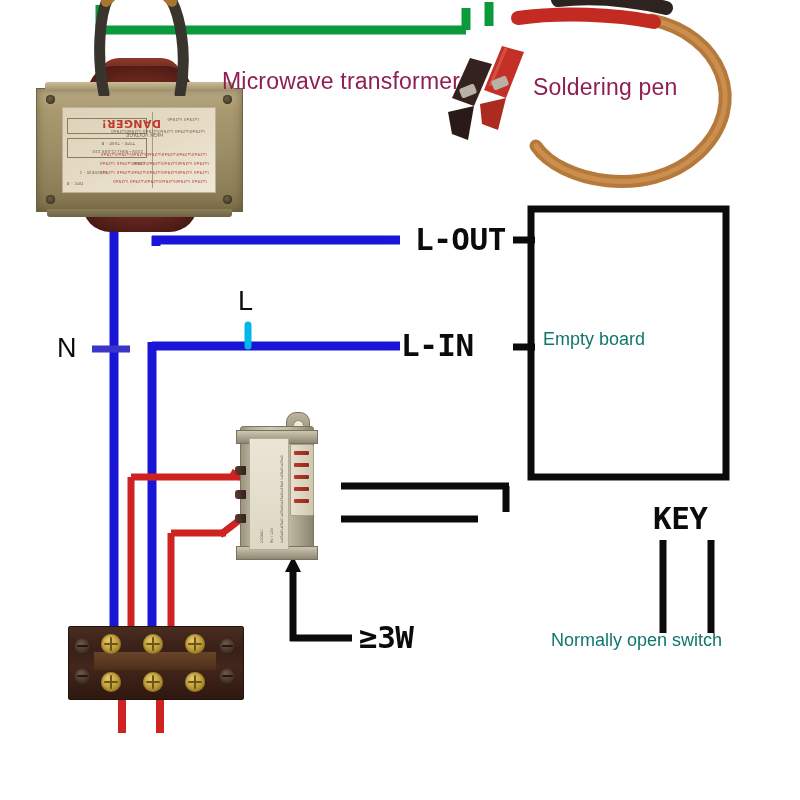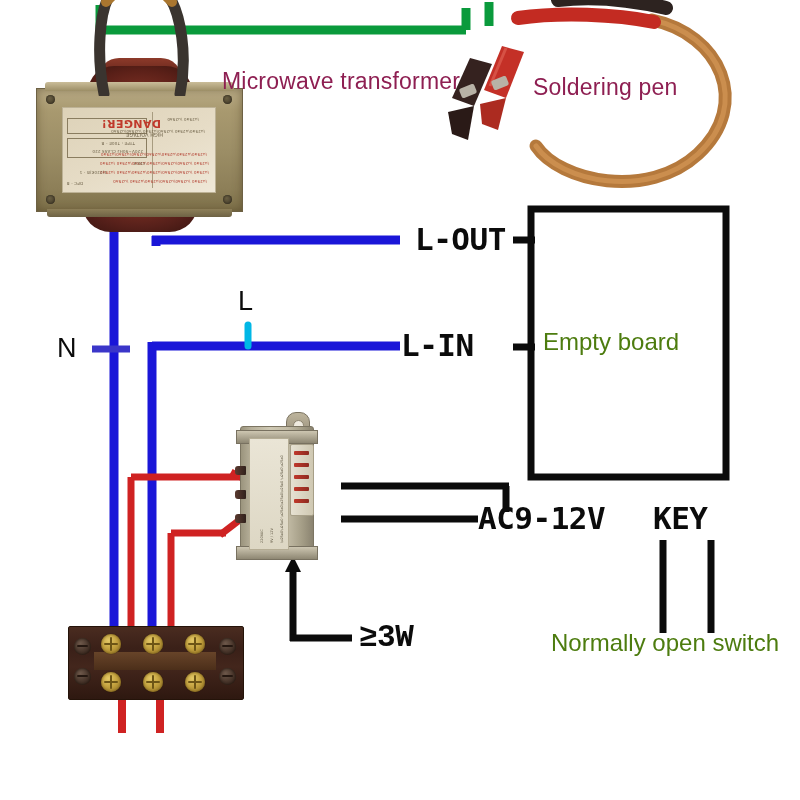--- a/index.html
+++ b/index.html
@@ -37,23 +37,23 @@
     letter-spacing: .2px;
   }
   .lbl-mono {
     color: #0b0b0b;
     font-family: "DejaVu Sans Mono", monospace;
     font-size: 31px;
     font-weight: 700;
     letter-spacing: -0.5px;
   }
   .lbl-sans {
-    color: #4d7c0f;
+    color: #0f766e;
     font-family: "Liberation Sans", sans-serif;
-    font-size: 24px;
+    font-size: 18px;
   }
   .lbl-serif-red {
     color: #c0392b;
     font-family: "Liberation Serif", serif;
     font-size: 31px;
     letter-spacing: .5px;
   }
   .lbl-nl {
     color: #0b0b0b;
     font-family: "Liberation Sans", sans-serif;
@@ -374,26 +374,25 @@
   <div class="lbl lbl-magenta" style="left:222px; top:70px;">Microwave transformer</div>
 
   <div class="lbl lbl-magenta" style="left:533px; top:76px;">Soldering pen</div>
 
   <div class="lbl lbl-mono" style="left:401px; top:224px;margin-left:14px;">L-OUT</div>
 
   <div class="lbl lbl-mono" style="left:401px; top:330px;text-align:right;">L-IN</div>
 
   <div class="lbl lbl-sans" style="left:543px; top:330px;">Empty board</div>
 
-  <div class="lbl lbl-mono" style="left:478px; top:503px;">AC9-12V</div>
 
   <div class="lbl lbl-mono" style="left:653px; top:503px;">KEY</div>
 
   <div class="lbl lbl-sans" style="left:551px; top:631px;">Normally open switch</div>
 
-  <div class="lbl lbl-mono" style="left:359px; top:622px;font-family:Liberation Mono, monospace;">≥3W</div>
+  <div class="lbl lbl-mono" style="left:359px; top:622px;">≥3W</div>
 
 
   <div class="lbl lbl-nl" style="left:57px; top:335px;">N</div>
 
   <div class="lbl lbl-nl" style="left:238px; top:288px;">L</div>
 
 </div>
 
 </body></html>

